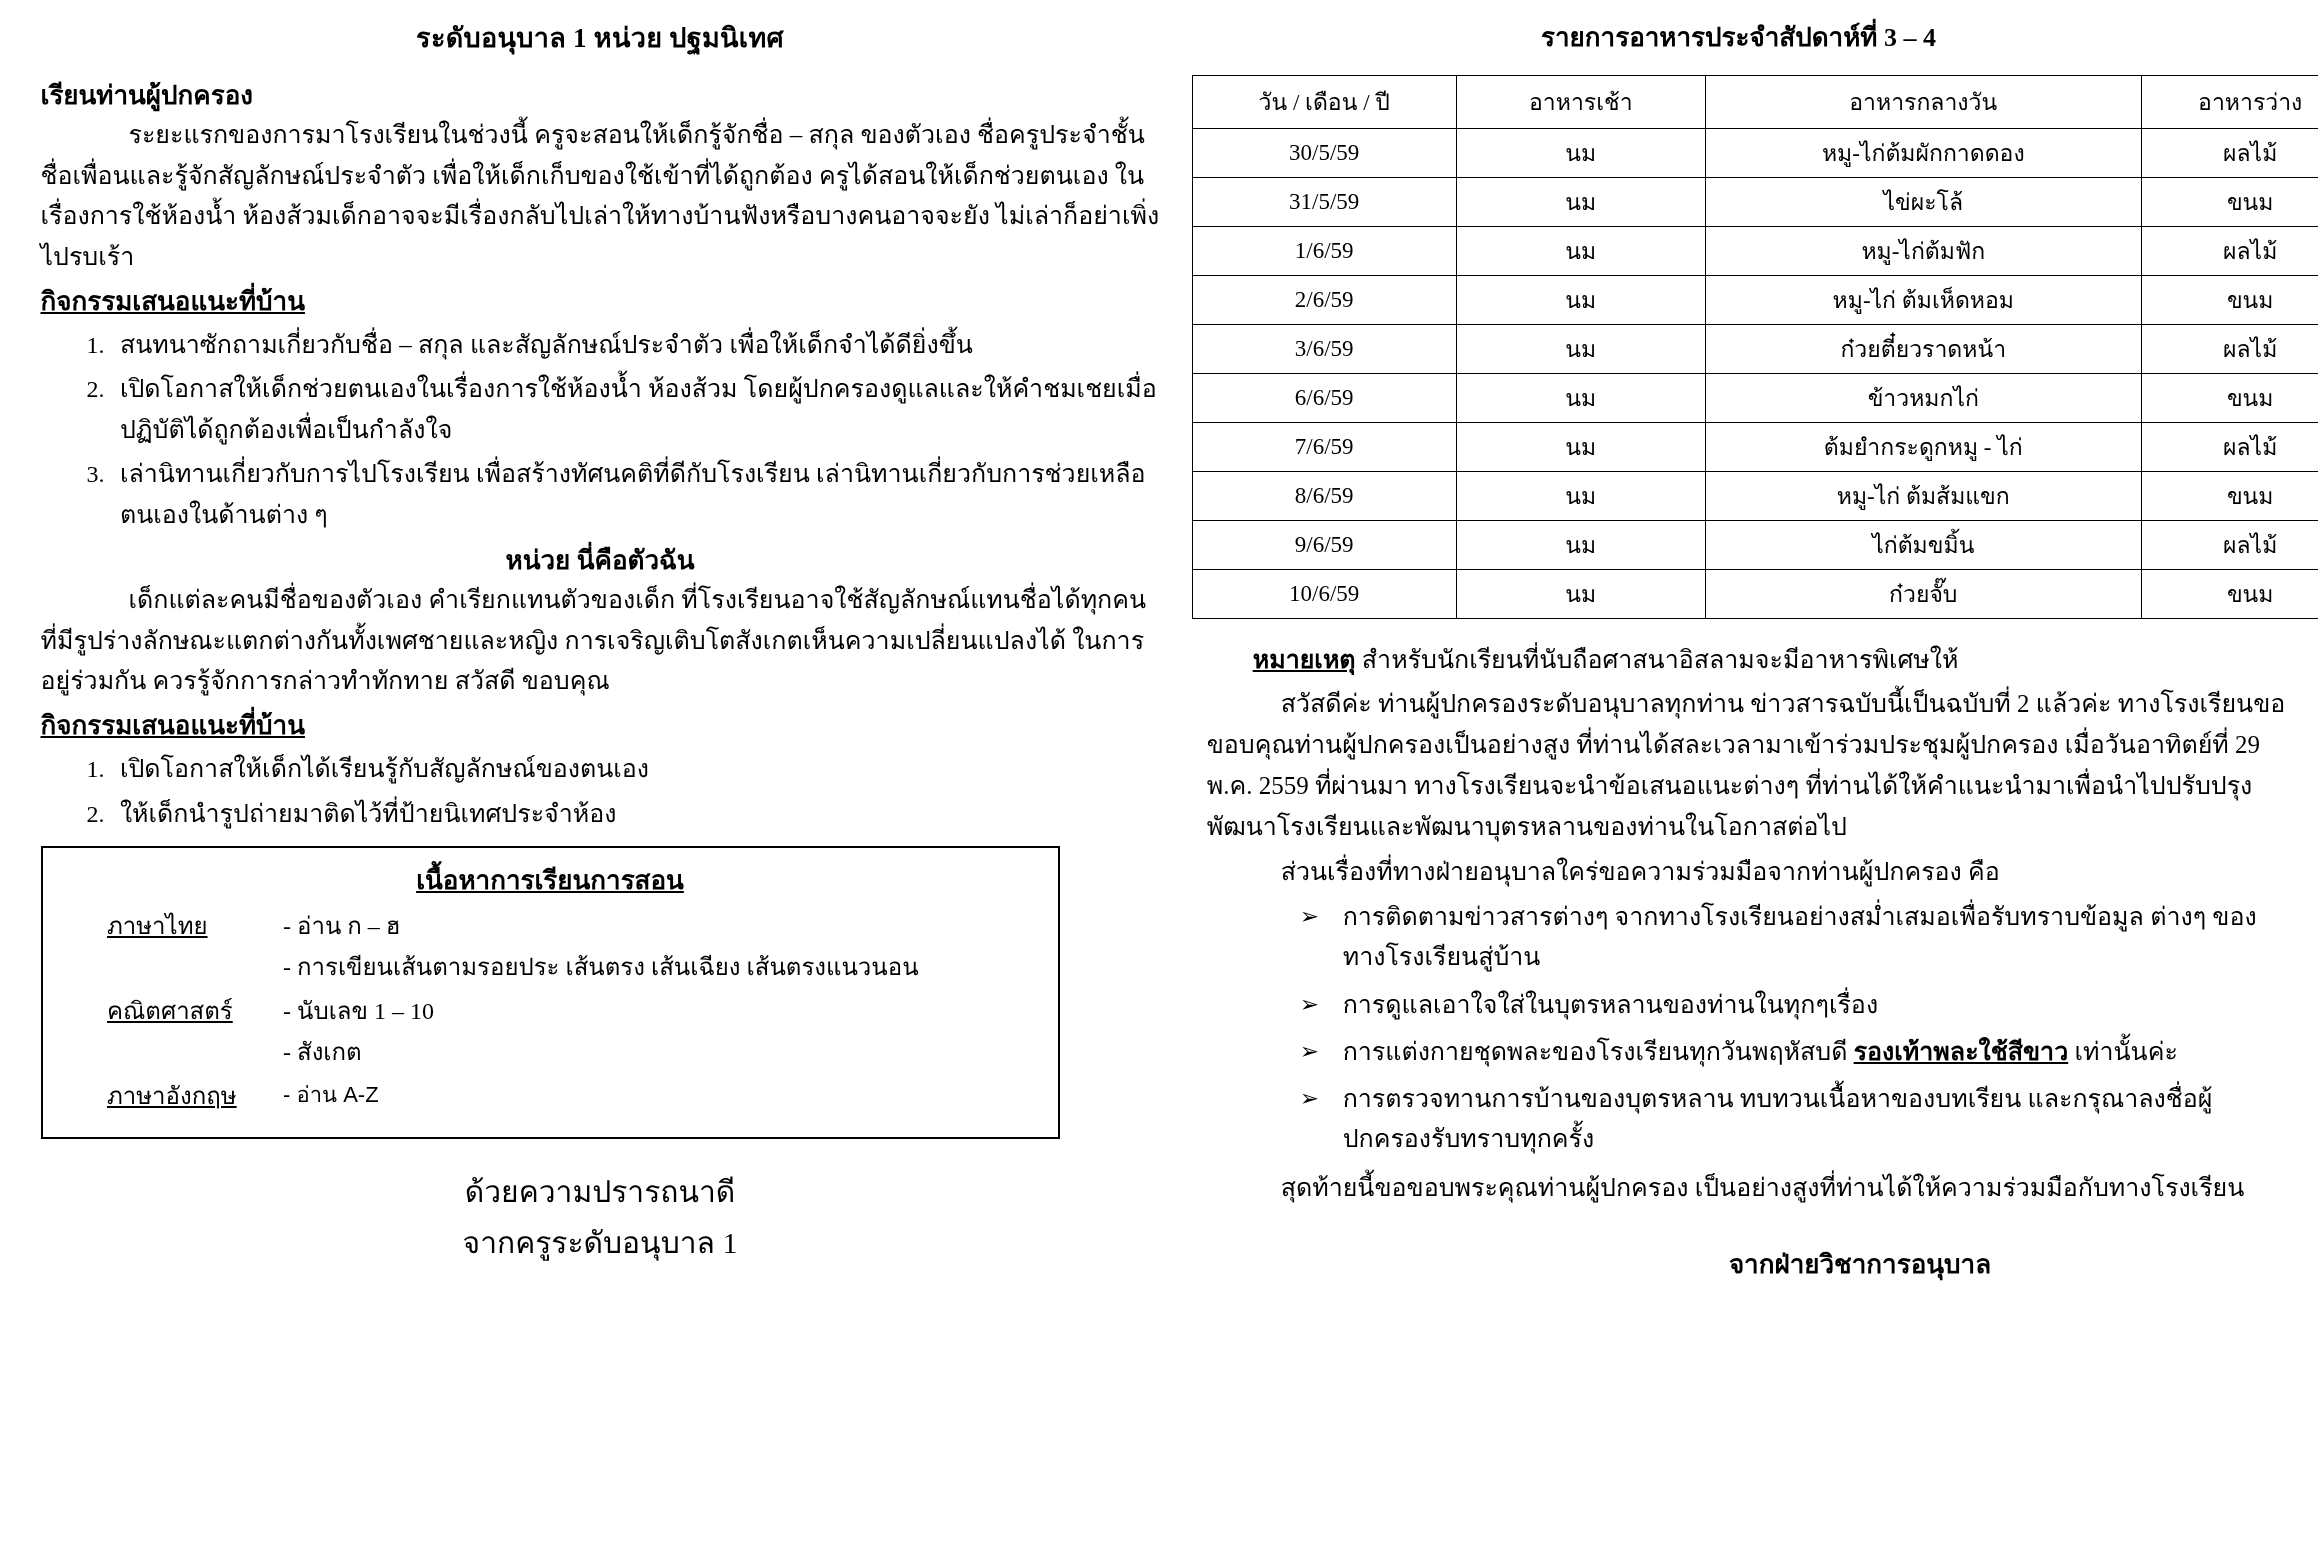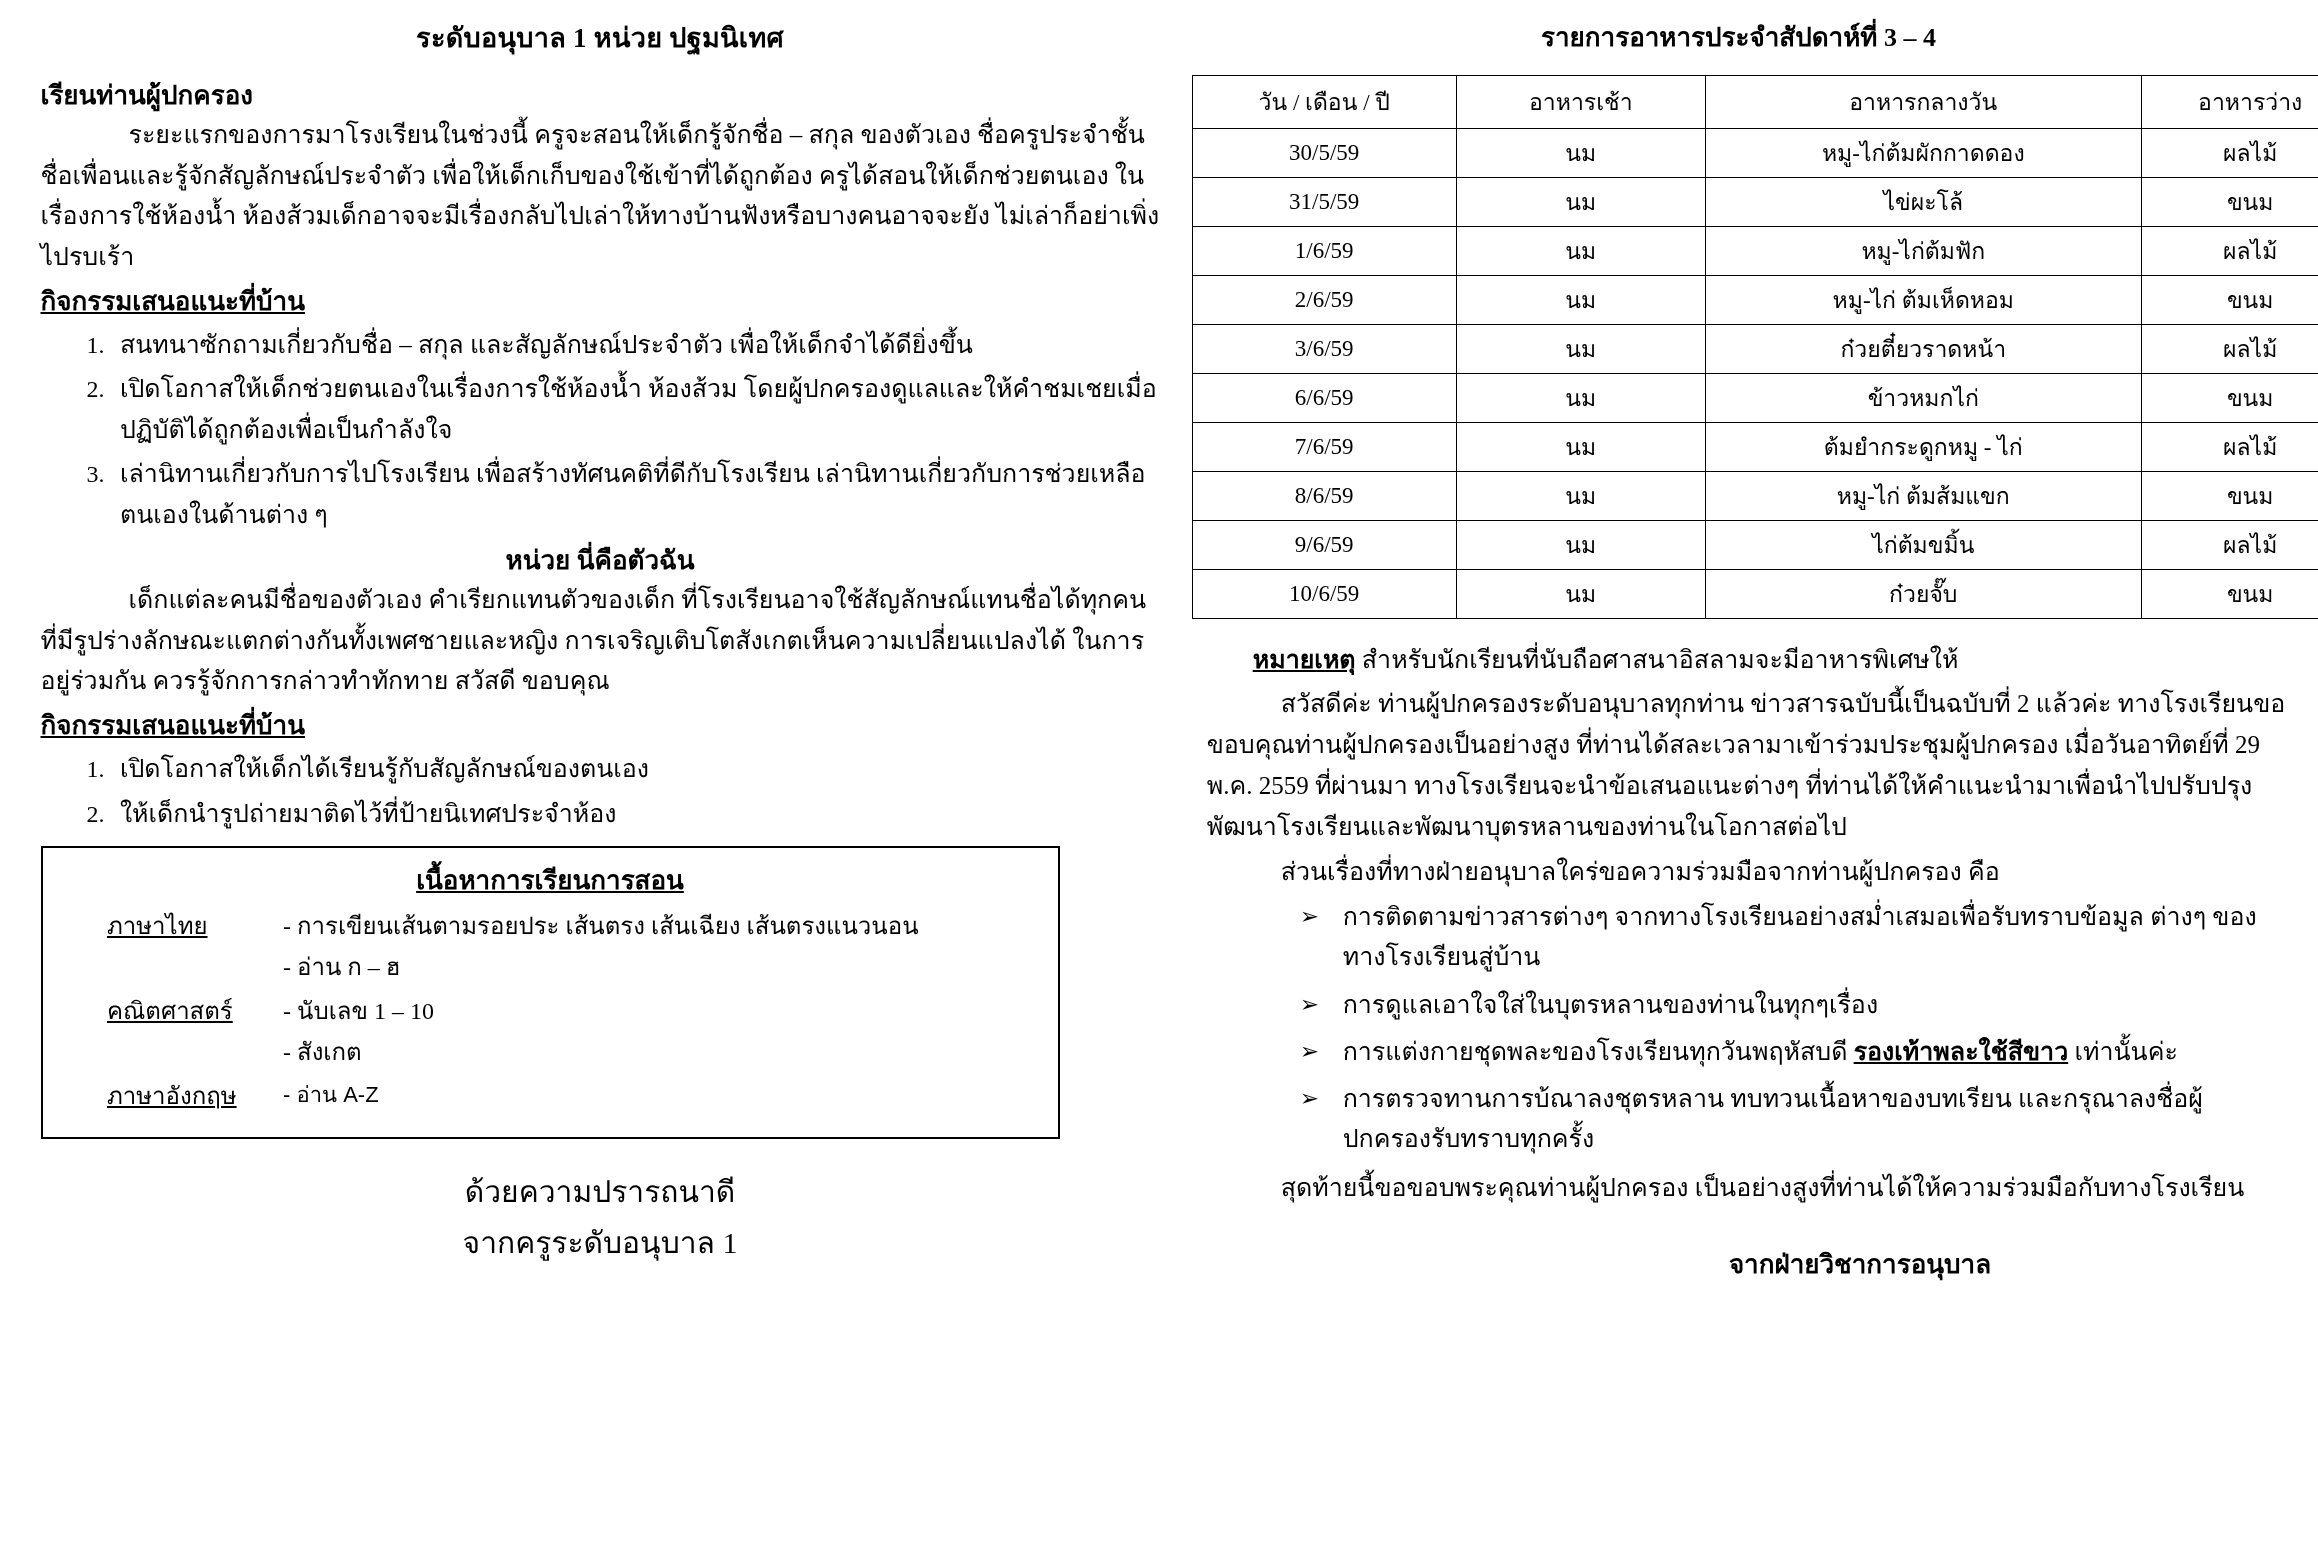--- a/index.html
+++ b/index.html
@@ -241,22 +241,22 @@
       <li>เปิดโอกาสให้เด็กได้เรียนรู้กับสัญลักษณ์ของตนเอง</li>
       <li>ให้เด็กนำรูปถ่ายมาติดไว้ที่ป้ายนิเทศประจำห้อง</li>
     </ol>
 
     <div class="lesson-box">
       <div class="lesson-title">เนื้อหาการเรียนการสอน</div>
 
       <div class="lesson-row">
         <div class="lesson-subj"><span>ภาษาไทย</span></div>
         <div class="lesson-items">
+          <div>- อ่าน ก – ฮ</div>
           <div>- การเขียนเส้นตามรอยประ เส้นตรง เส้นเฉียง เส้นตรงแนวนอน</div>
-          <div>- อ่าน ก – ฮ</div>
         </div>
       </div>
 
       <div class="lesson-row">
         <div class="lesson-subj"><span>คณิตศาสตร์</span></div>
         <div class="lesson-items">
           <div>- นับเลข 1 – 10</div>
           <div>- สังเกต</div>
         </div>
       </div>
@@ -376,21 +376,21 @@
       <li>
         <span class="bullet">➢</span>
         <span>การดูแลเอาใจใส่ในบุตรหลานของท่านในทุกๆเรื่อง</span>
       </li>
       <li>
         <span class="bullet">➢</span>
         <span>การแต่งกายชุดพละของโรงเรียนทุกวันพฤหัสบดี </span><span class="bold-ul">รองเท้าพละใช้สีขาว</span><span> เท่านั้นค่ะ</span>
       </li>
       <li>
         <span class="bullet">➢</span>
-        <span>การตรวจทานการบ้ณาลงชุตรหลาน ทบทวนเนื้อหาของบทเรียน และกรุณาลงชื่อผู้ปกครองรับทราบทุกครั้ง</span>
+        <span>การตรวจทานการบ้านของบุตรหลาน ทบทวนเนื้อหาของบทเรียน และกรุณาลงชื่อผู้ปกครองรับทราบทุกครั้ง</span>
       </li>
     </ul>
 
     <p class="right-body indent">สุดท้ายนี้ขอขอบพระคุณท่านผู้ปกครอง เป็นอย่างสูงที่ท่านได้ให้ความร่วมมือกับทางโรงเรียน</p>
 
     <div class="sign-right">จากฝ่ายวิชาการอนุบาล</div>
 
   </div>
 
 </div>

